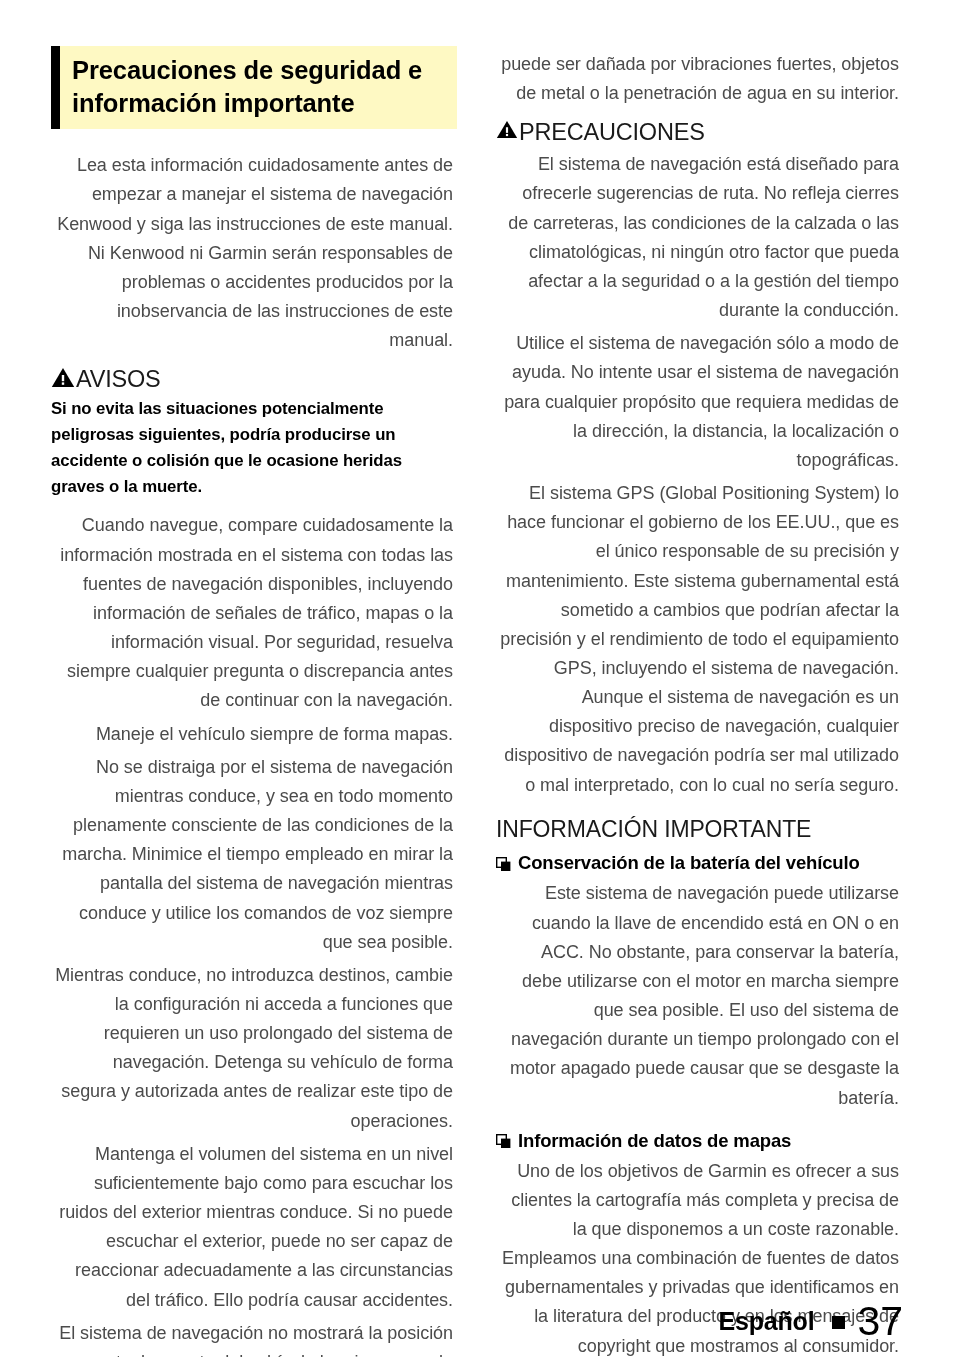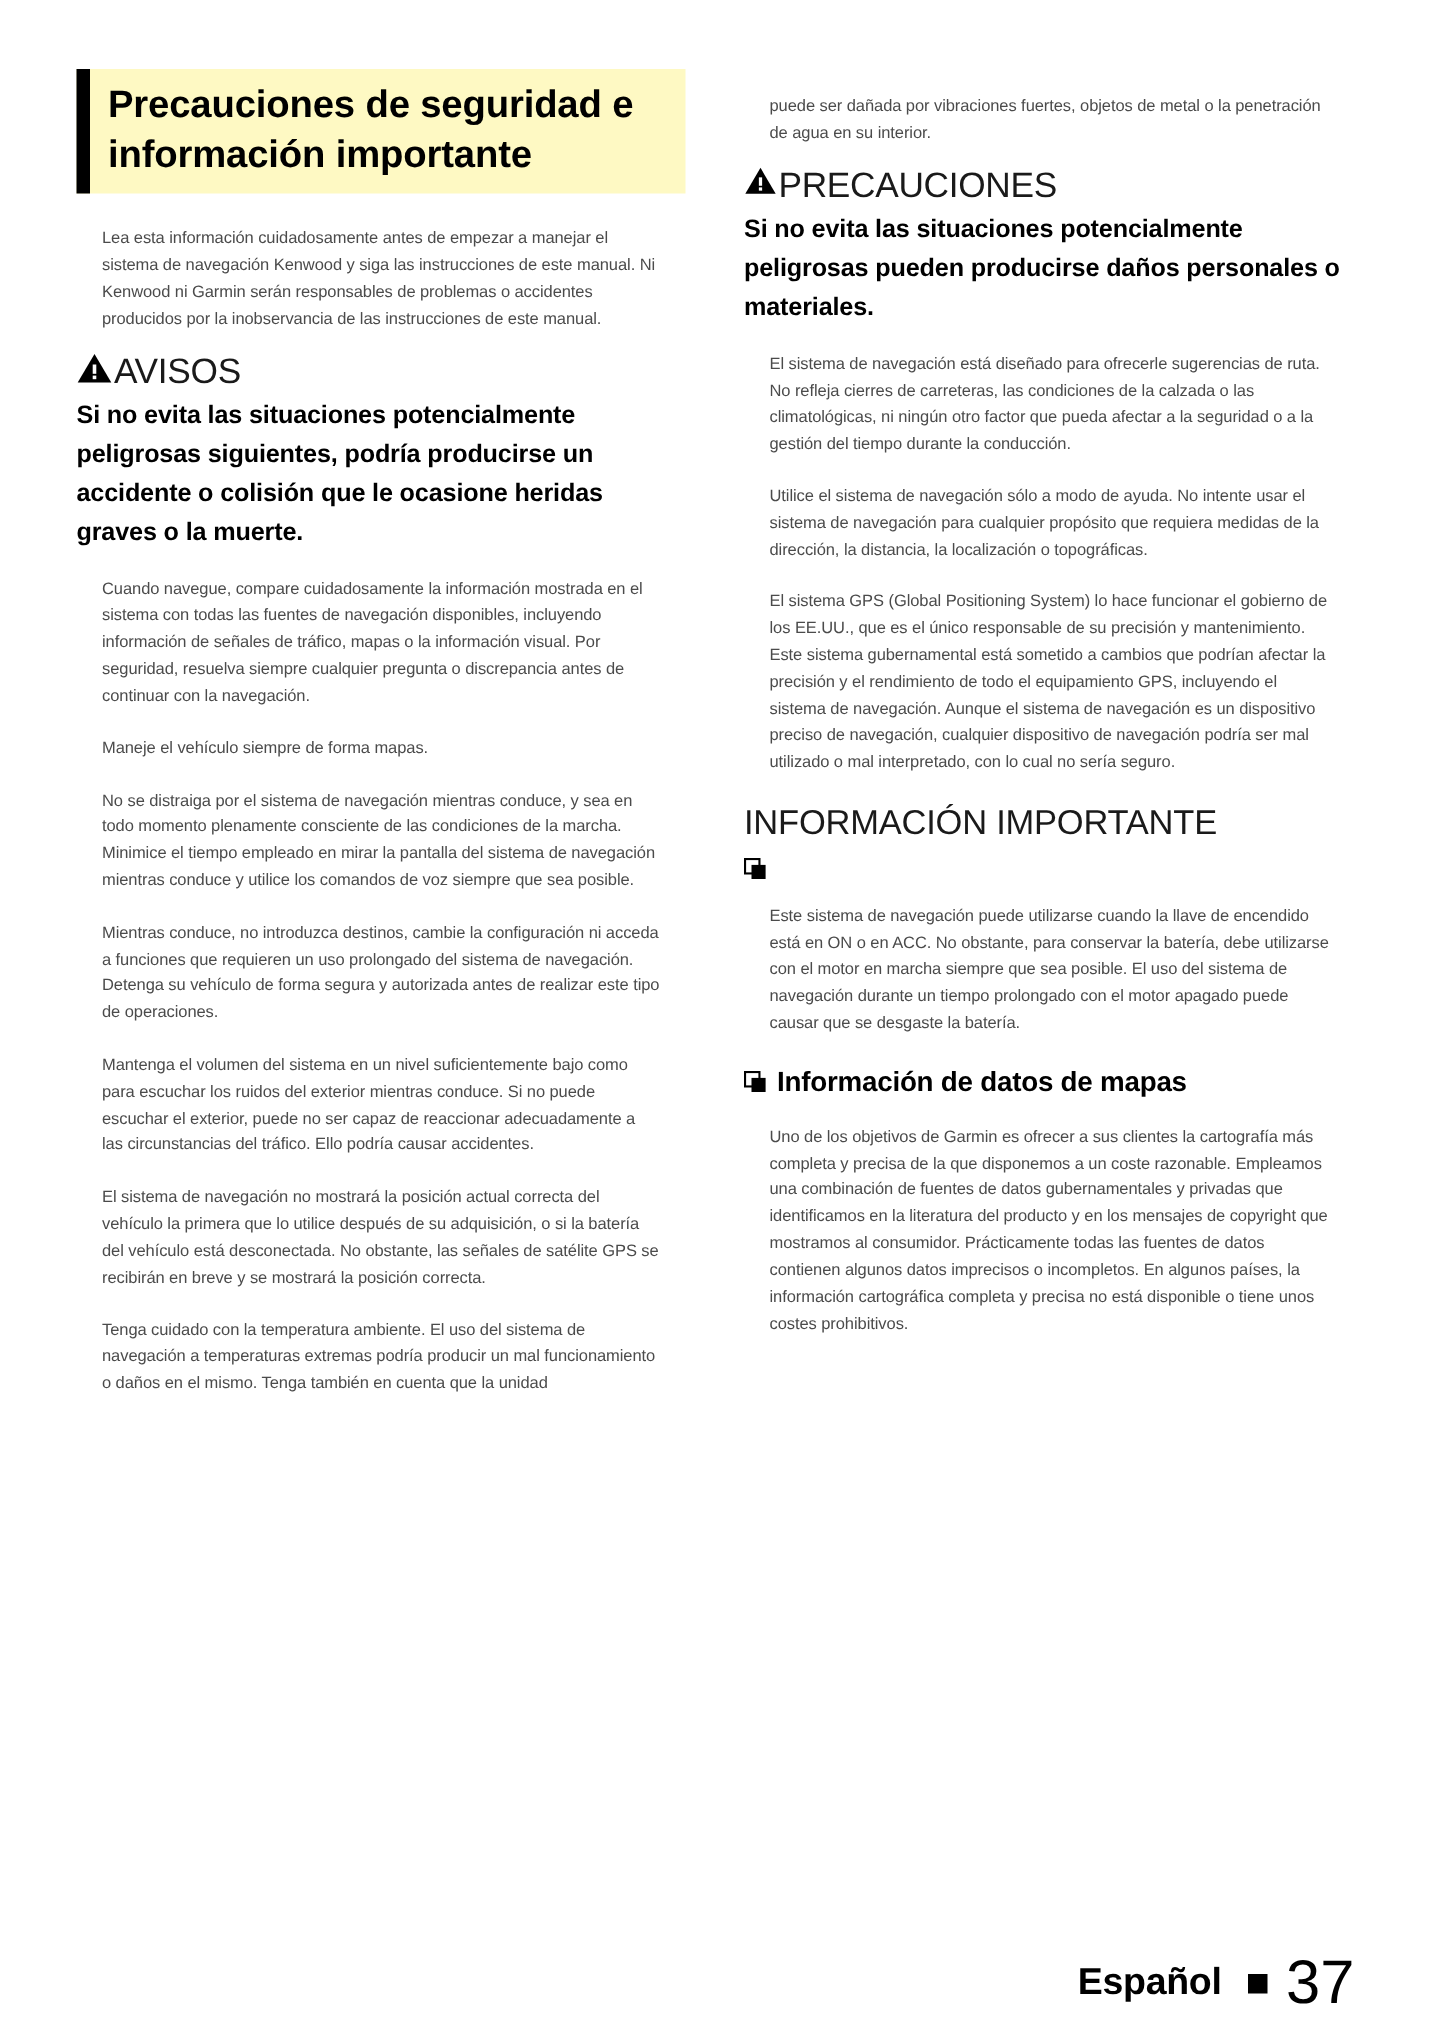--- a/index.html
+++ b/index.html
@@ -54,25 +54,26 @@
     font-size: 25.5px;
     font-weight: bold;
     line-height: 1.28;
     letter-spacing: -0.1px;
     padding: 8px 10px 10px 12px;
     color: #000000;
   }
 
   
   p.body {
-    margin: 17px;
-    font-size: 11px;
+    margin: 4px;
+    font-size: 18px;
     line-height: 1.62;
     color: #4b4b4b;
     letter-spacing: -0.05px;
+    text-align: right;
   }
   p.body + p.body { margin-top: 0; }
 
   .gap-after { margin-bottom: 11px !important; }
 
   
   h2.warn-head {
     margin: 11px 0 3px 0;
     font-size: 23.5px;
     font-weight: normal;
@@ -212,36 +213,36 @@
         <span class="tri-icon">
           <svg width="22" height="19" viewBox="0 0 24 21" aria-hidden="true">
             <polygon points="12,1 23.2,20 0.8,20" fill="#000000"></polygon>
             <rect x="10.8" y="8" width="2.4" height="6.2" fill="#ffffff"></rect>
             <rect x="10.8" y="15.4" width="2.4" height="2.4" fill="#ffffff"></rect>
           </svg>
         </span>
         <span class="label">PRECAUCIONES</span>
       </h2>
 
-      <p class="strong-body gap-after">Si no evita las situaciones potencialmente peligrosas pueden producirse daños personales o materiales.</p>
 
       <p class="body">El sistema de navegación está diseñado para ofrecerle sugerencias de ruta. No refleja cierres de carreteras, las condiciones de la calzada o las climatológicas, ni ningún otro factor que pueda afectar a la seguridad o a la gestión del tiempo durante la conducción.</p>
       <p class="body">Utilice el sistema de navegación sólo a modo de ayuda. No intente usar el sistema de navegación para cualquier propósito que requiera medidas de la dirección, la distancia, la localización o topográficas.</p>
       <p class="body">El sistema GPS (Global Positioning System) lo hace funcionar el gobierno de los EE.UU., que es el único responsable de su precisión y mantenimiento. Este sistema gubernamental está sometido a cambios que podrían afectar la precisión y el rendimiento de todo el equipamiento GPS, incluyendo el sistema de navegación. Aunque el sistema de navegación es un dispositivo preciso de navegación, cualquier dispositivo de navegación podría ser mal utilizado o mal interpretado, con lo cual no sería seguro.</p>
 
       <h2 class="section-head">INFORMACIÓN IMPORTANTE</h2>
 
       <div>
         <h3 class="sub-head">
           <span class="sq-icon">
             <svg width="15" height="15" viewBox="0 0 15 15" aria-hidden="true">
               <rect x="0.7" y="0.7" width="9.6" height="9.6" fill="#ffffff" stroke="#000000" stroke-width="1.4"></rect>
               <rect x="5.0" y="4.6" width="9.4" height="9.4" fill="#000000"></rect>
             </svg>
           </span>
+          <span class="label">Conservación de la batería del vehículo</span>
         </h3>
         <p class="body">Este sistema de navegación puede utilizarse cuando la llave de encendido está en ON o en ACC. No obstante, para conservar la batería, debe utilizarse con el motor en marcha siempre que sea posible. El uso del sistema de navegación durante un tiempo prolongado con el motor apagado puede causar que se desgaste la batería.</p>
       </div>
 
       <div class="sub-block">
         <h3 class="sub-head">
           <span class="sq-icon">
             <svg width="15" height="15" viewBox="0 0 15 15" aria-hidden="true">
               <rect x="0.7" y="0.7" width="9.6" height="9.6" fill="#ffffff" stroke="#000000" stroke-width="1.4"></rect>
               <rect x="5.0" y="4.6" width="9.4" height="9.4" fill="#000000"></rect>

